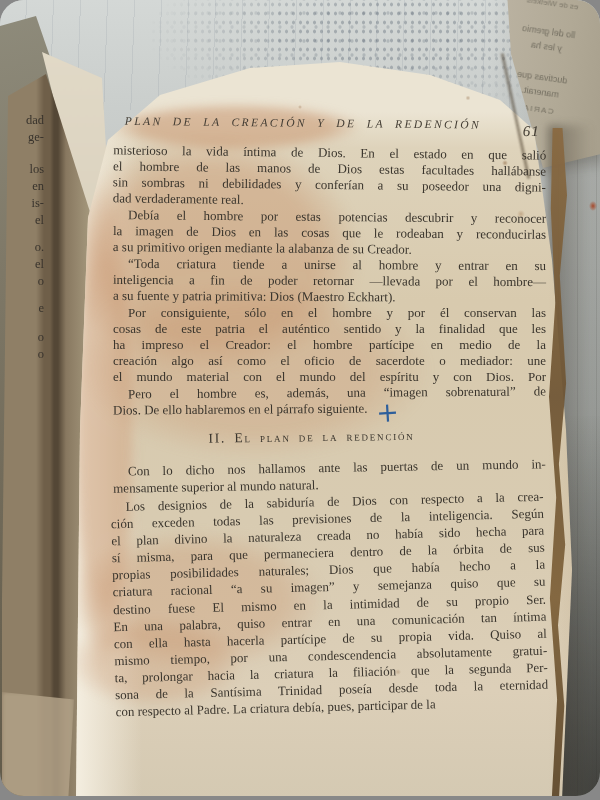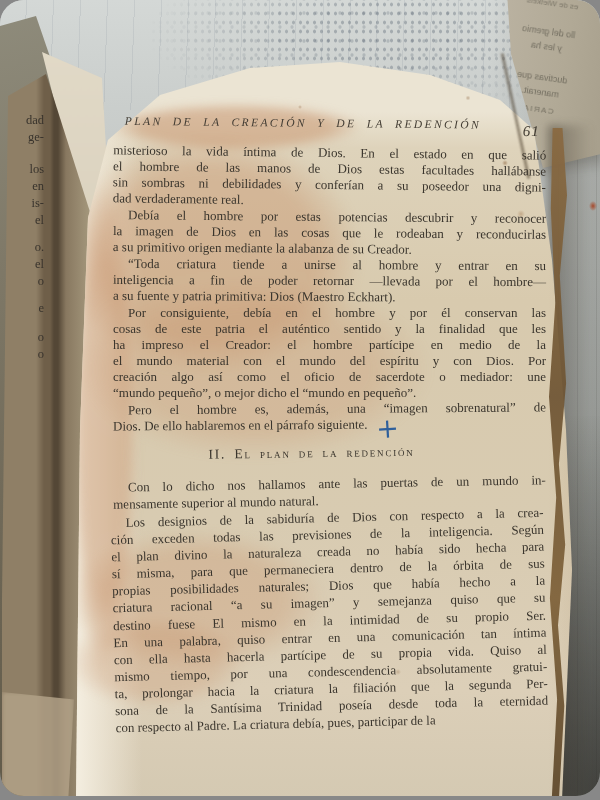--- a/index.html
+++ b/index.html
@@ -190,26 +190,25 @@
         <div class="line first">Debía el hombre por estas potencias descubrir y reconocer</div>
         <div class="line">la imagen de Dios en las cosas que le rodeaban y reconducirlas</div>
         <div class="line last">a su primitivo origen mediante la alabanza de su Creador.</div>
       </div>
       <div class="para indent">
         <div class="line first">“Toda criatura tiende a unirse al hombre y entrar en su</div>
         <div class="line">inteligencia a fin de poder retornar —llevada por el hombre—</div>
         <div class="line last">a su fuente y patria primitiva: Dios (Maestro Eckhart).</div>
       </div>
       <div class="para indent">
-        <div class="line first">Por consiguiente, debía en el hombre y por él conservan las</div>
+        <div class="line first">Por consiguiente, sólo en el hombre y por él conservan las</div>
         <div class="line">cosas de este patria el auténtico sentido y la finalidad que les</div>
         <div class="line">ha impreso el Creador: el hombre partícipe en medio de la</div>
+        <div class="line">creación algo así como el oficio de sacerdote o mediador: une</div>
         <div class="line">el mundo material con el mundo del espíritu y con Dios. Por</div>
-        <div class="line">creación algo así como el oficio de sacerdote o mediador: une</div>
-        <div class="line last">“mundo pequeño”, o mejor dicho el “mundo en pequeño”.</div>
       </div>
       <div class="para indent">
         <div class="line first">Pero el hombre es, además, una “imagen sobrenatural” de</div>
         <div class="line last">Dios. De ello hablaremos en el párrafo siguiente.<span class="pen-cross">+</span></div>
       </div>
       <div class="section-heading">II. El plan de la redención</div>
       <div class="para indent post">
         <div class="line first">Con lo dicho nos hallamos ante las puertas de un mundo in-</div>
         <div class="line last">mensamente superior al mundo natural.</div>
       </div>

